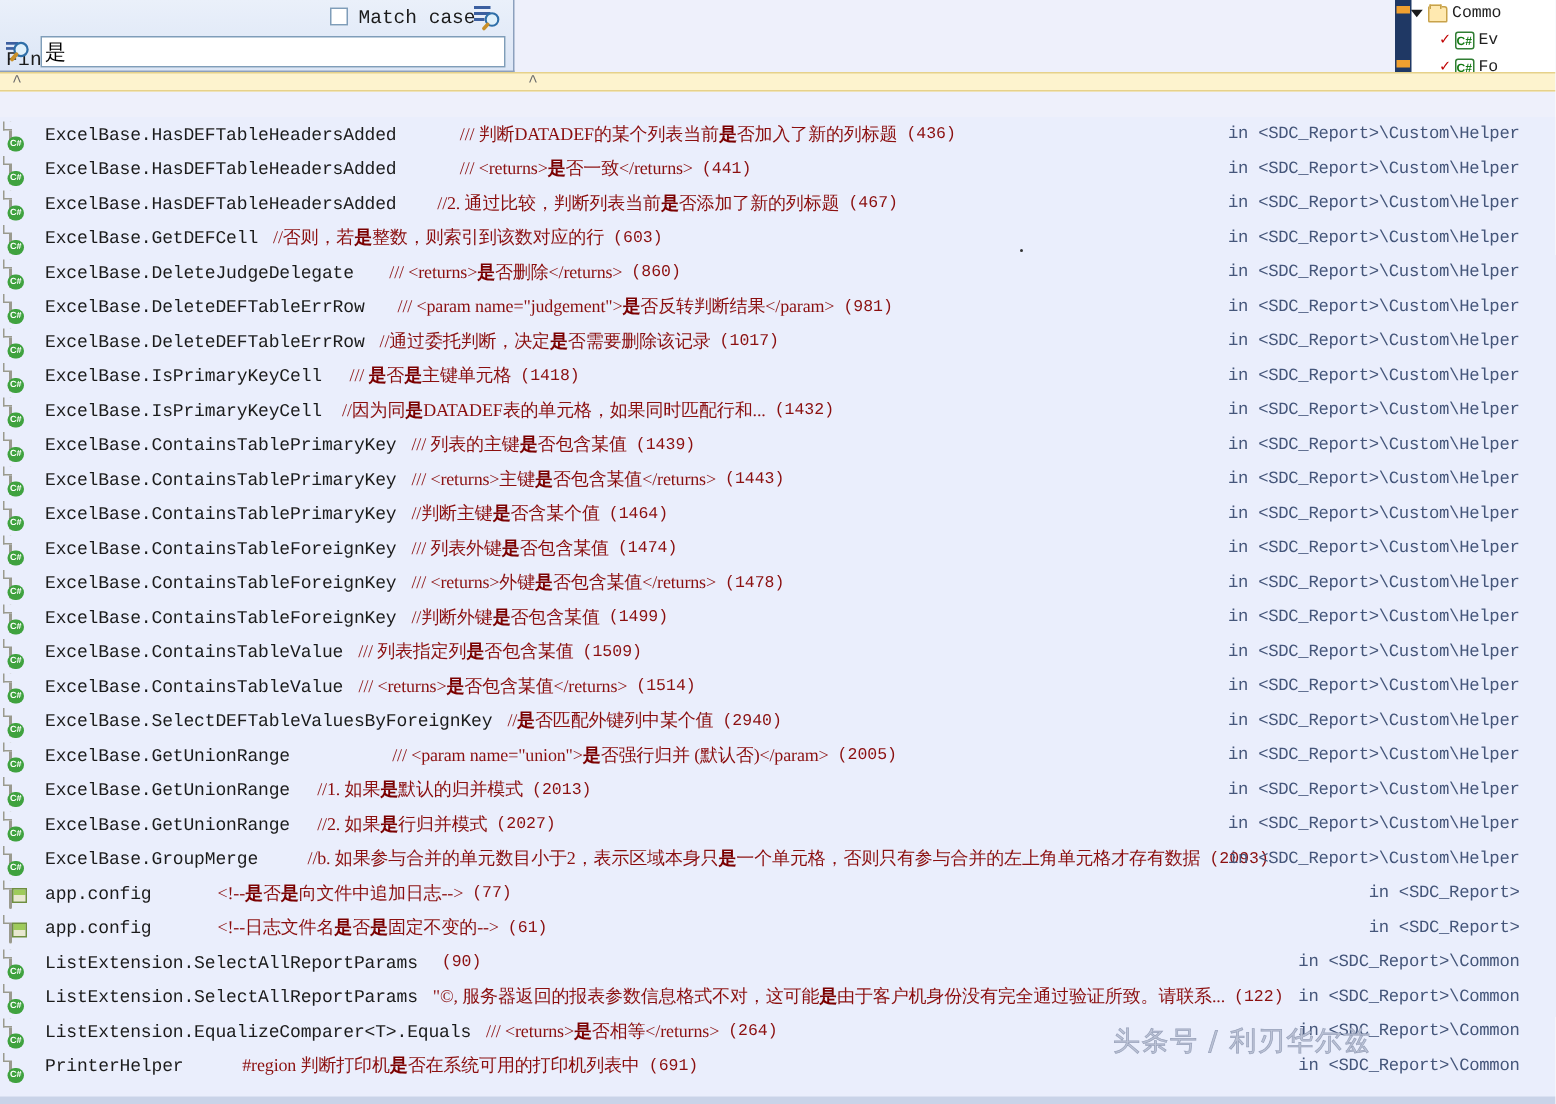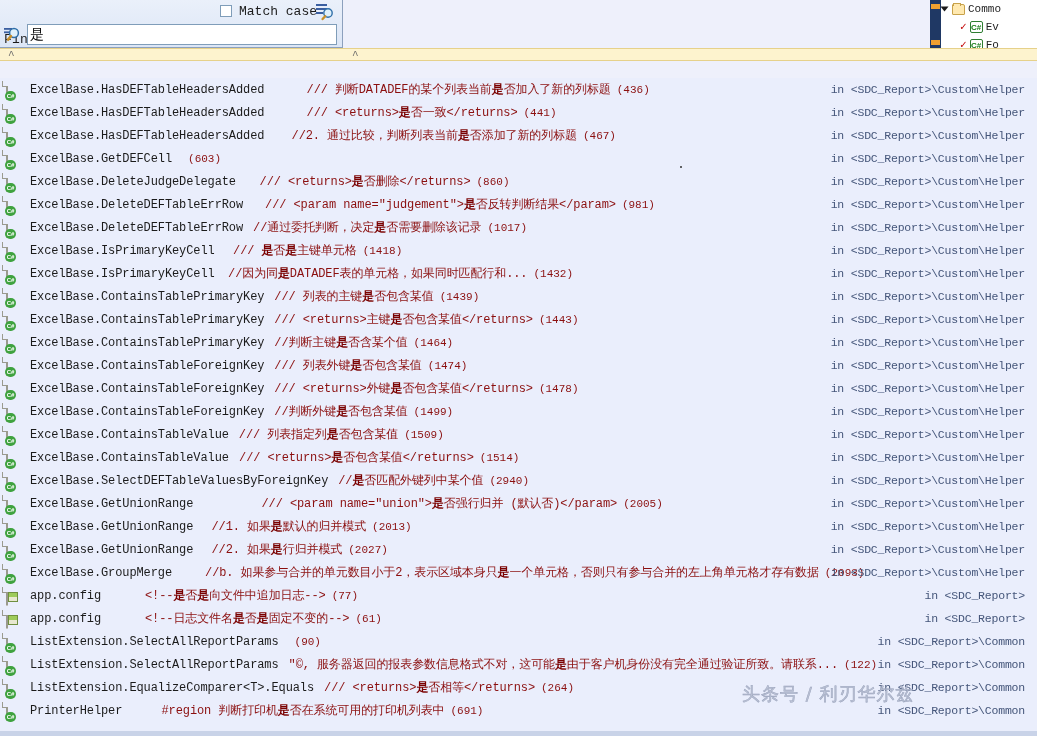--- a/index.html
+++ b/index.html
@@ -262,36 +262,36 @@
 
   .res-member {
     flex: 0 0 auto;
     font-family: "Liberation Mono", monospace;
     font-size: 12px;
     color: #1b1b1b;
     letter-spacing: -0.1px;
   }
   .res-comment {
     flex: 0 0 auto;
-    font-family: Liberation Mono, monospace;
+    font-family: Liberation Serif, serif;
     font-size: 12px;
     color: #8b0f0f;
     letter-spacing: -0.1px;
   }
   .res-comment .hl { font-weight: bold; color: #7a0000; }
   .res-line {
     flex: 0 0 auto;
     font-family: "Liberation Mono", monospace;
     font-size: 11px;
     color: #8b0f0f;
     margin-left: 6px;
   }
   .res-path {
     position: absolute;
-    right: 12px; top: 0;
+    right: 24px; top: 0;
     height: 23px;
     line-height: 23px;
     font-family: "Liberation Mono", monospace;
     font-size: 11.5px;
     color: #45567a;
     letter-spacing: -0.2px;
   }
 
   
   .dot {
@@ -406,20 +406,21 @@
         <span class="res-member">ExcelBase.HasDEFTableHeadersAdded</span>
         <span style="display: inline-block; width: 27.2px;"></span>
         <span class="res-comment">//2. 通过比较，判断列表当前<span class="hl">是</span>否添加了新的列标题</span>
         <span class="res-line">(467)</span>
         <span class="res-path">in &lt;SDC_Report&gt;\Custom\Helper</span>
       </div>
       <div class="res-row">
         <span class="row-ico"><span class="ico-cs"></span></span>
         <span class="res-member">ExcelBase.GetDEFCell</span>
         <span style="display: inline-block; width: 10px;"></span>
+        <span class="res-comment">//否则，若<span class="hl">是</span>整数，则索引到该数对应的行</span>
         <span class="res-line">(603)</span>
         <span class="res-path">in &lt;SDC_Report&gt;\Custom\Helper</span>
       </div>
       <div class="res-row">
         <span class="row-ico"><span class="ico-cs"></span></span>
         <span class="res-member">ExcelBase.DeleteJudgeDelegate</span>
         <span style="display: inline-block; width: 23.6px;"></span>
         <span class="res-comment">///  &lt;returns&gt;<span class="hl">是</span>否删除&lt;/returns&gt;</span>
         <span class="res-line">(860)</span>
         <span class="res-path">in &lt;SDC_Report&gt;\Custom\Helper</span>

